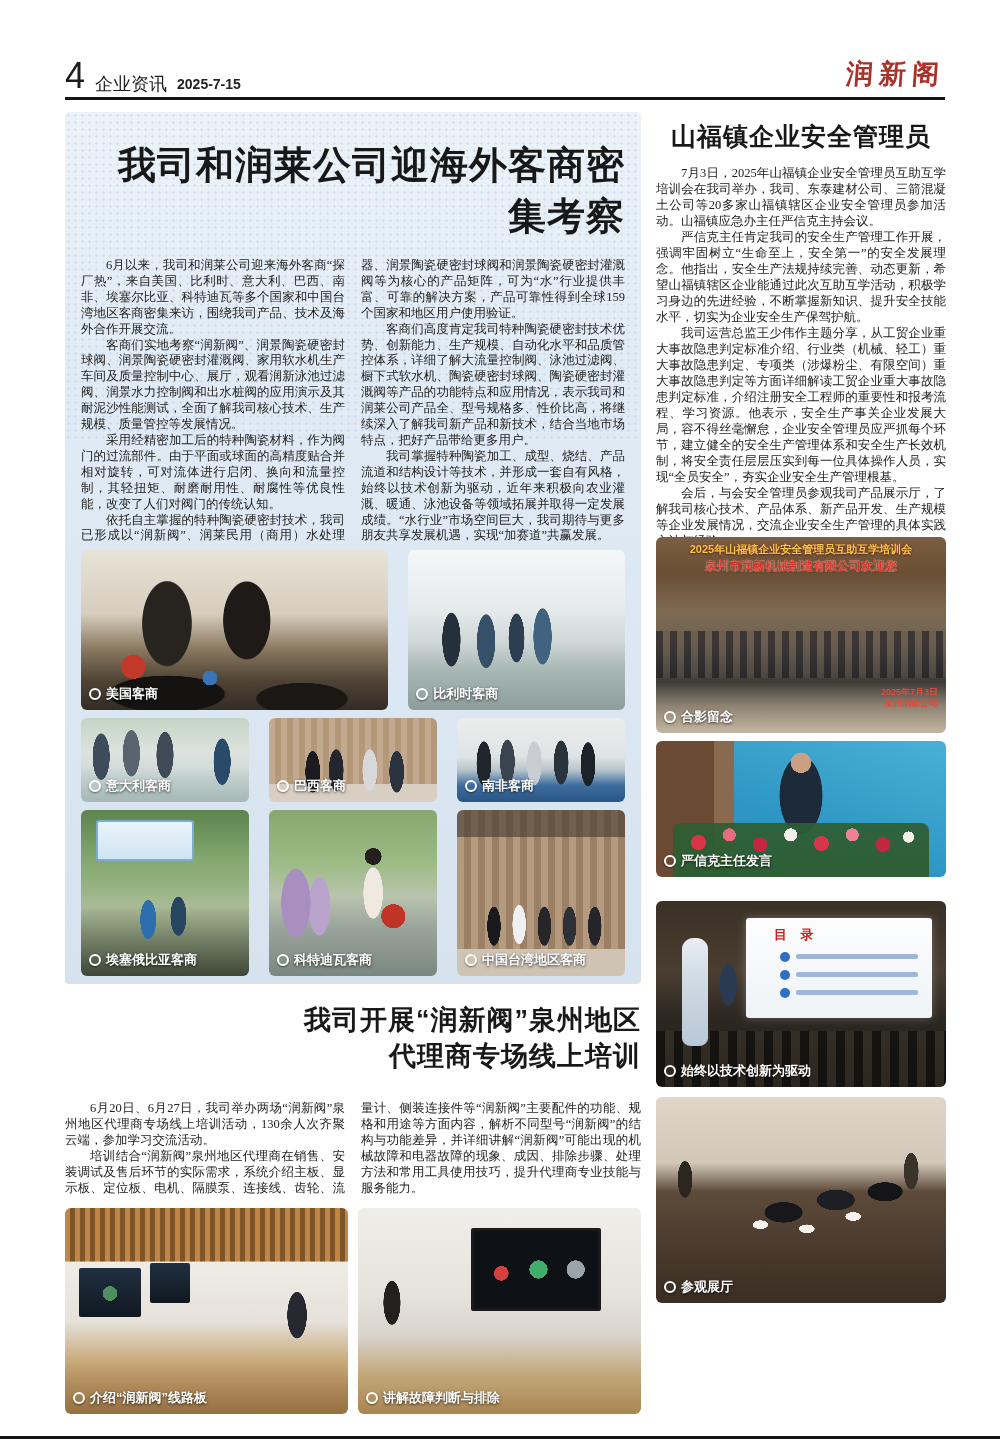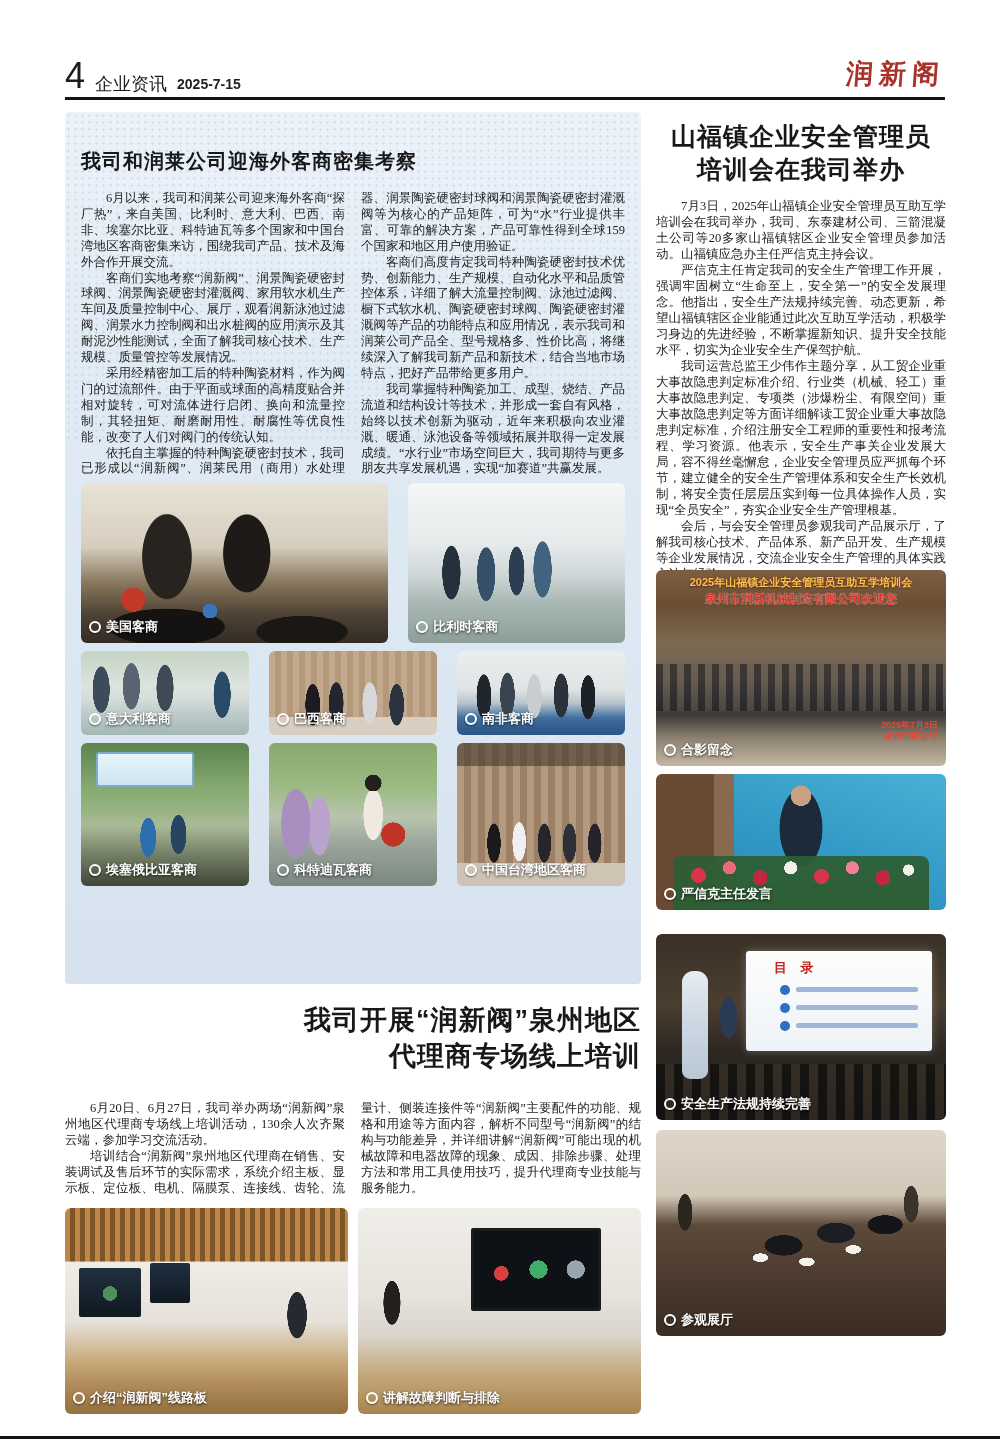--- a/index.html
+++ b/index.html
@@ -21,30 +21,30 @@
 
   
   .col-left{position:absolute;left:65px;top:112px;width:576px;}
   .col-right{position:absolute;left:656px;top:118px;width:290px;}
 
   
   .panel{position:relative;height:872px;background:linear-gradient(180deg,#ecf2f8 0%,#dfeaf4 35%,#d6e3ef 100%);
          border-radius:4px;padding:0 16px;box-sizing:border-box;overflow:hidden;}
   .map-dots{position:absolute;left:0;right:0;top:0;height:330px;pointer-events:none;
             background:radial-gradient(circle,#b4cbe2 1px,transparent 1.35px);background-size:7px 7px;opacity:.45;}
-  .a1-title{position:relative;font-size:20px;text-align:left;margin:36px 0 16px;letter-spacing:1px;
+  .a1-title{position:relative;font-size:38px;text-align:right;margin:28px 0 16px;letter-spacing:1px;
             font-family:"Liberation Sans","DejaVu Sans",sans-serif;font-weight:bold;color:#181818;}
   .a1-text{position:relative;column-count:2;column-gap:16px;font-size:12.5px;line-height:15.9px;
            text-align:justify;height:292px;overflow:hidden;color:#222;}
   .a1-text p,.a2-text p,.a3-text p{margin:0;text-indent:2em;}
 
   
   .g-row{display:flex;gap:20px;margin-bottom:8px;position:relative;}
   .ph{position:relative;border-radius:6px;overflow:hidden;background:#b9b2a6;flex:1;}
-  .r1{height:160px;} .r2{height:84px;} .r3{height:143px;}
+  .r1{height:160px;} .r2{height:84px;} .r3{height:166px;}
   .ph-usa{flex:0 0 56.5%;}
   .cap{position:absolute;left:8px;bottom:7px;display:flex;align-items:center;z-index:5;
        font-family:"Liberation Sans","DejaVu Sans",sans-serif;font-weight:bold;font-size:13px;color:#fff;
        text-shadow:0 1px 3px rgba(0,0,0,.75);}
   .ring{width:8px;height:8px;border:2px solid #fff;border-radius:50%;display:inline-block;margin-right:5px;
         box-shadow:0 1px 2px rgba(0,0,0,.5);}
 
   
   .ph-usa{background:
     radial-gradient(circle 13px at 17% 73%,#c2392a 92%,rgba(0,0,0,0) 94%),
@@ -311,21 +311,20 @@
             <span>讲解故障判断与排除</span>
           </div>
         </div>
       </div>
     </section>
   </div>
 
   <div class="col-right">
     <h2 class="a2-title">
       <span>山福镇企业安全管理员</span><br>
-      <span>培训会在我司举办</span>
     </h2>
     <div class="a2-text">
       <p>7月3日，2025年山福镇企业安全管理员互助互学培训会在我司举办，我司、东泰建材公司、三箭混凝土公司等20多家山福镇辖区企业安全管理员参加活动。山福镇应急办主任严信克主持会议。</p>
       <p>严信克主任肯定我司的安全生产管理工作开展，强调牢固树立“生命至上，安全第一”的安全发展理念。他指出，安全生产法规持续完善、动态更新，希望山福镇辖区企业能通过此次互助互学活动，积极学习身边的先进经验，不断掌握新知识、提升安全技能水平，切实为企业安全生产保驾护航。</p>
       <p>我司运营总监王少伟作主题分享，从工贸企业重大事故隐患判定标准介绍、行业类（机械、轻工）重大事故隐患判定、专项类（涉爆粉尘、有限空间）重大事故隐患判定等方面详细解读工贸企业重大事故隐患判定标准，介绍注册安全工程师的重要性和报考流程、学习资源。他表示，安全生产事关企业发展大局，容不得丝毫懈怠，企业安全管理员应严抓每个环节，建立健全的安全生产管理体系和安全生产长效机制，将安全责任层层压实到每一位具体操作人员，实现“全员安全”，夯实企业安全生产管理根基。</p>
       <p>会后，与会安全管理员参观我司产品展示厅，了解我司核心技术、产品体系、新产品开发、生产规模等企业发展情况，交流企业安全生产管理的具体实践方法与经验。</p>
     </div>
 
     <div class="ph sp sp1 ph-group">
       <div class="gp-banner1">2025年山福镇企业安全管理员互助互学培训会</div>
@@ -360,21 +359,21 @@
             <i></i>
             <b></b>
           </div>
         <div class="srow">
             <i></i>
             <b></b>
           </div>
       </div>
       <div class="cap">
         <span class="ring"></span>
-        <span>安全生产法规持续完善</span>
+        <span>始终以技术创新为驱动</span>
       </div>
     </div>
 
     <div class="ph sp sp4 ph-showroom">
       <div class="cap">
         <span class="ring"></span>
         <span>参观展厅</span>
       </div>
     </div>
   </div>

